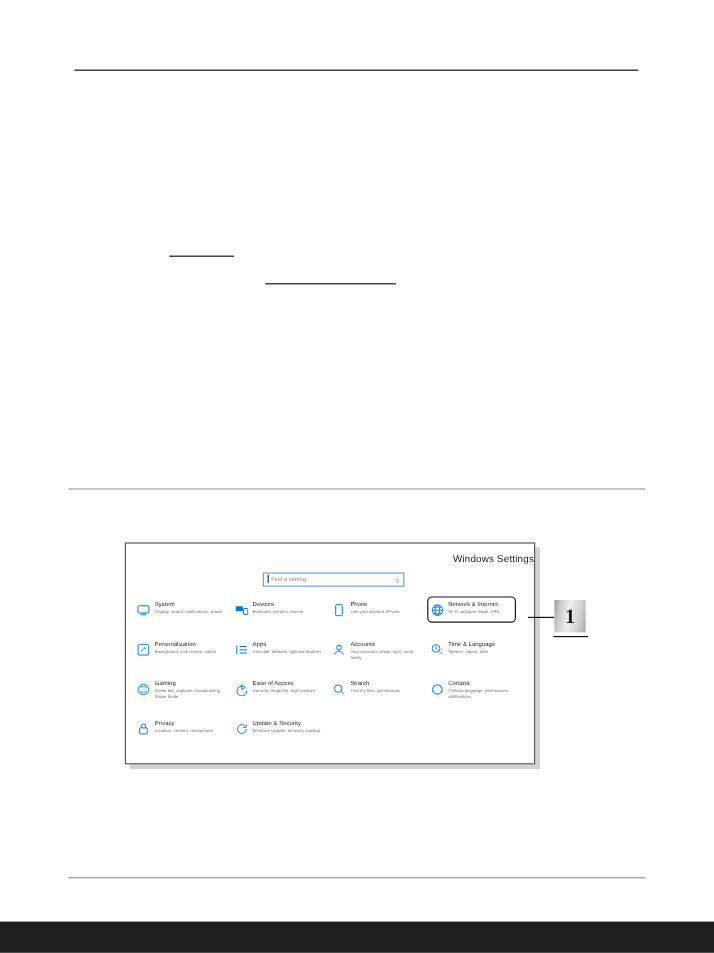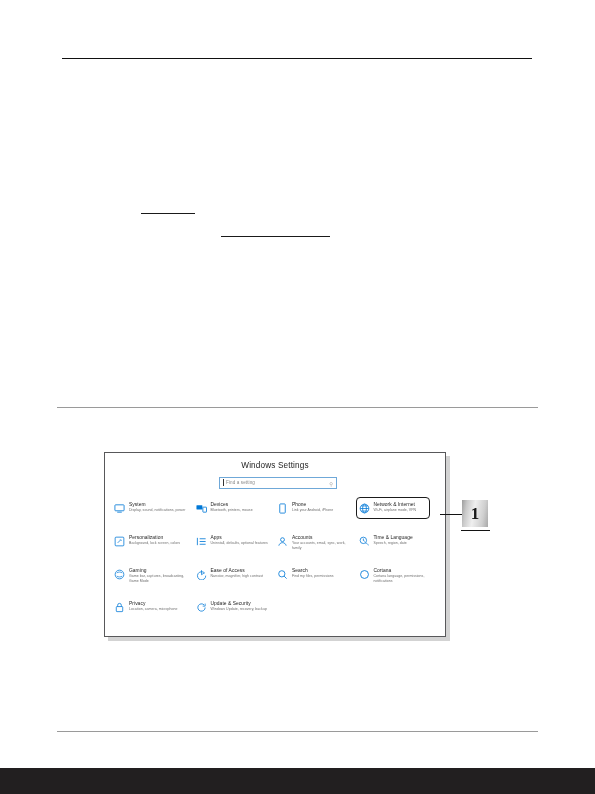--- a/index.html
+++ b/index.html
@@ -103,21 +103,21 @@
     border: 1.2px solid #58585a;
     box-sizing: border-box;
     overflow: hidden;
   }
 
   .shot-title {
     position: absolute;
     left: 0;
     top: 8px;
     width: 100%;
-    text-align: center;
+    text-align: right;
     font-size: 8.2px;
     color: #1c1c1c;
     letter-spacing: .15px;
   }
 
   .search-box {
     position: absolute;
     left: 114px;
     top: 24px;
     width: 118px;

